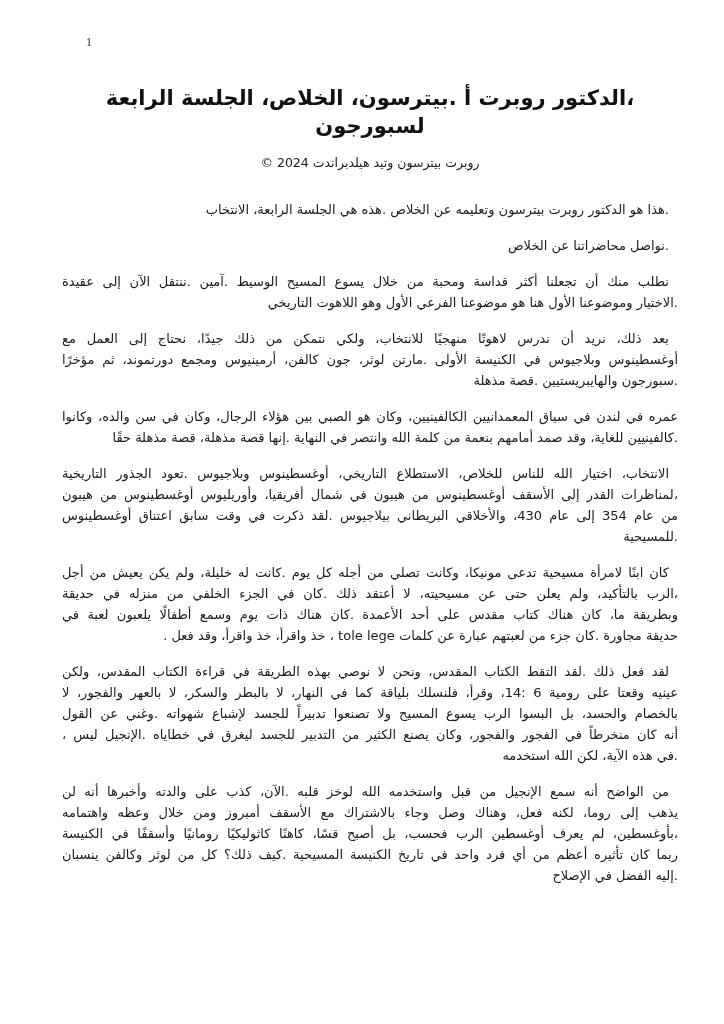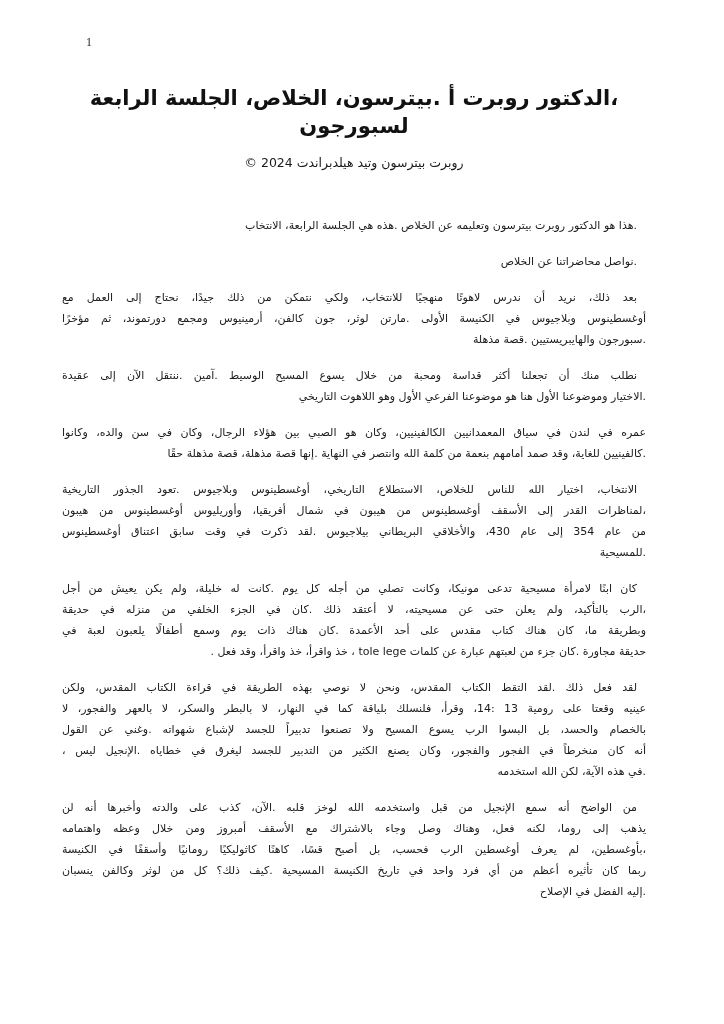--- a/index.html
+++ b/index.html
@@ -13,42 +13,42 @@
   }
   .page-number {
     position: absolute;
     top: 35px; left: 86px;
     font-family: "Liberation Serif", serif;
     font-size: 12px;
     color: #2a2a2a;
   }
   .doc {
     position: absolute;
-    top: 84px; left: 62px; right: 78px;
+    top: 84px; left: 62px; right: 46px;
   }
   .title {
     direction: rtl;
     text-align: center;
     font-weight: bold;
     font-size: 21px;
     line-height: 28px;
     color: #111111;
   }
   .byline {
     direction: rtl;
     text-align: center;
     font-size: 12.5px;
     line-height: 18px;
     margin-top: 14px;
     color: #1b1b1b;
   }
   .body-text {
     direction: rtl;
-    margin-top: 43px;
-    font-size: 11px;
+    margin-top: 27px;
+    font-size: 13px;
     line-height: 21px;
   }
   .para { margin: 0 0 15px 0; }
   .para:last-child { margin-bottom: 0; }
   .line {
     display: block;
     white-space: nowrap;
     text-align: justify;
     text-align-last: justify;
   }
@@ -70,47 +70,47 @@
   </div>
   <div class="byline" lang="ar" dir="rtl">روبرت بيترسون وتيد هيلدبراندت 2024 ©</div>
   <div class="body-text" id="body-container">
       <div class="para">
         <span class="line first last" dir="rtl" lang="ar">.هذا هو الدكتور روبرت بيترسون وتعليمه عن الخلاص .هذه هي الجلسة الرابعة، الانتخاب</span>
       </div>
       <div class="para">
         <span class="line first last" dir="rtl" lang="ar">.نواصل محاضراتنا عن الخلاص</span>
       </div>
       <div class="para">
+        <span class="line first" dir="rtl" lang="ar">نطلب منك أن تجعلنا أكثر قداسة ومحبة من خلال يسوع المسيح الوسيط .آمين .ننتقل الآن إلى عقيدة</span>
+        <span class="line last" dir="rtl" lang="ar">.الاختيار وموضوعنا الأول هنا هو موضوعنا الفرعي الأول وهو اللاهوت التاريخي</span>
+      </div>
+      <div class="para">
         <span class="line first" dir="rtl" lang="ar">بعد ذلك، نريد أن ندرس لاهوتًا منهجيًا للانتخاب، ولكي نتمكن من ذلك جيدًا، نحتاج إلى العمل مع</span>
         <span class="line" dir="rtl" lang="ar">أوغسطينوس وبلاجيوس في الكنيسة الأولى .مارتن لوثر، جون كالفن، أرمينيوس ومجمع دورتموند، ثم مؤخرًا</span>
         <span class="line last" dir="rtl" lang="ar">.سبورجون والهايبريستيين .قصة مذهلة</span>
-      </div>
-      <div class="para">
-        <span class="line first" dir="rtl" lang="ar">نطلب منك أن تجعلنا أكثر قداسة ومحبة من خلال يسوع المسيح الوسيط .آمين .ننتقل الآن إلى عقيدة</span>
-        <span class="line last" dir="rtl" lang="ar">.الاختيار وموضوعنا الأول هنا هو موضوعنا الفرعي الأول وهو اللاهوت التاريخي</span>
       </div>
       <div class="para">
         <span class="line" dir="rtl" lang="ar">عمره في لندن في سياق المعمدانيين الكالفينيين، وكان هو الصبي بين هؤلاء الرجال، وكان في سن والده، وكانوا</span>
         <span class="line last" dir="rtl" lang="ar">.كالفينيين للغاية، وقد صمد أمامهم بنعمة من كلمة الله وانتصر في النهاية .إنها قصة مذهلة، قصة مذهلة حقًا</span>
       </div>
       <div class="para">
         <span class="line first" dir="rtl" lang="ar">الانتخاب، اختيار الله للناس للخلاص، الاستطلاع التاريخي، أوغسطينوس وبلاجيوس .تعود الجذور التاريخية</span>
         <span class="line" dir="rtl" lang="ar">،لمناظرات القدر إلى الأسقف أوغسطينوس من هيبون في شمال أفريقيا، وأوريليوس أوغسطينوس من هيبون</span>
         <span class="line" dir="rtl" lang="ar">من عام 354 إلى عام 430، والأخلاقي البريطاني بيلاجيوس .لقد ذكرت في وقت سابق اعتناق أوغسطينوس</span>
         <span class="line last" dir="rtl" lang="ar">.للمسيحية</span>
       </div>
       <div class="para">
         <span class="line first" dir="rtl" lang="ar">كان ابنًا لامرأة مسيحية تدعى مونيكا، وكانت تصلي من أجله كل يوم .كانت له خليلة، ولم يكن يعيش من أجل</span>
         <span class="line" dir="rtl" lang="ar">،الرب بالتأكيد، ولم يعلن حتى عن مسيحيته، لا أعتقد ذلك .كان في الجزء الخلفي من منزله في حديقة</span>
         <span class="line" dir="rtl" lang="ar">وبطريقة ما، كان هناك كتاب مقدس على أحد الأعمدة .كان هناك ذات يوم وسمع أطفالًا يلعبون لعبة في</span>
         <span class="line last" dir="rtl" lang="ar">حديقة مجاورة .كان جزء من لعبتهم عبارة عن كلمات tole lege ، خذ واقرأ، خذ واقرأ، وقد فعل .</span>
       </div>
       <div class="para">
         <span class="line first" dir="rtl" lang="ar">لقد فعل ذلك .لقد التقط الكتاب المقدس، ونحن لا نوصي بهذه الطريقة في قراءة الكتاب المقدس، ولكن</span>
-        <span class="line" dir="rtl" lang="ar">عينيه وقعتا على رومية 13 :14، وقرأ، فلنسلك بلياقة كما في النهار، لا بالبطر والسكر، لا بالعهر والفجور، لا</span>
+        <span class="line" dir="rtl" lang="ar">عينيه وقعتا على رومية 6 :14، وقرأ، فلنسلك بلياقة كما في النهار، لا بالبطر والسكر، لا بالعهر والفجور، لا</span>
         <span class="line" dir="rtl" lang="ar">بالخصام والحسد، بل البسوا الرب يسوع المسيح ولا تصنعوا تدبيراً للجسد لإشباع شهواته .وغني عن القول</span>
         <span class="line" dir="rtl" lang="ar">أنه كان منخرطاً في الفجور والفجور، وكان يصنع الكثير من التدبير للجسد ليغرق في خطاياه .الإنجيل ليس ،</span>
         <span class="line last" dir="rtl" lang="ar">.في هذه الآية، لكن الله استخدمه</span>
       </div>
       <div class="para">
         <span class="line first" dir="rtl" lang="ar">من الواضح أنه سمع الإنجيل من قبل واستخدمه الله لوخز قلبه .الآن، كذب على والدته وأخبرها أنه لن</span>
         <span class="line" dir="rtl" lang="ar">يذهب إلى روما، لكنه فعل، وهناك وصل وجاء بالاشتراك مع الأسقف أمبروز ومن خلال وعظه واهتمامه</span>
         <span class="line" dir="rtl" lang="ar">،بأوغسطين، لم يعرف أوغسطين الرب فحسب، بل أصبح قسًا، كاهنًا كاثوليكيًا رومانيًا وأسقفًا في الكنيسة</span>
         <span class="line" dir="rtl" lang="ar">ربما كان تأثيره أعظم من أي فرد واحد في تاريخ الكنيسة المسيحية .كيف ذلك؟ كل من لوثر وكالفن ينسبان</span>
         <span class="line last" dir="rtl" lang="ar">.إليه الفضل في الإصلاح</span>

